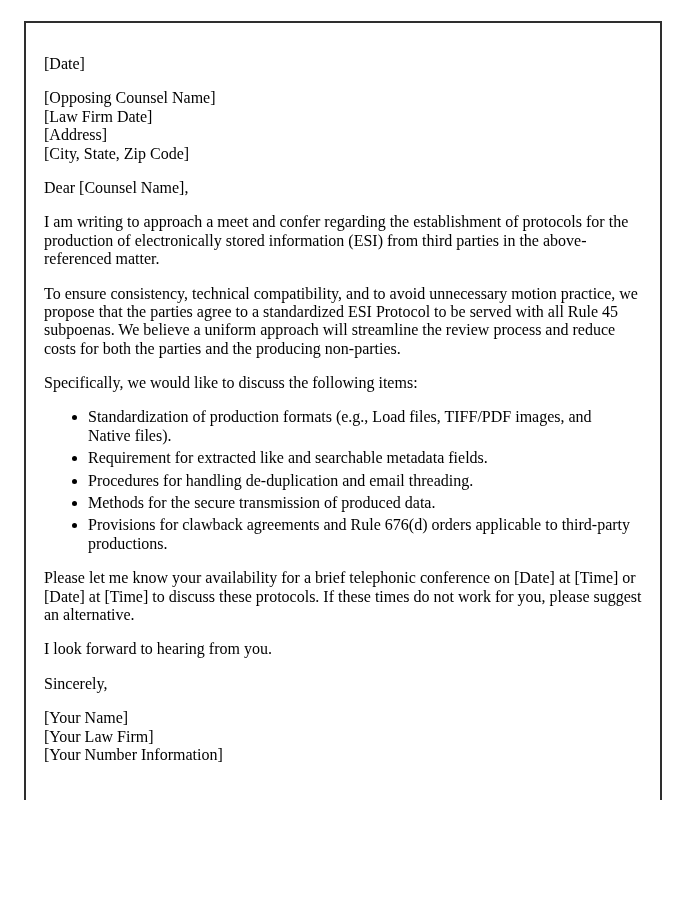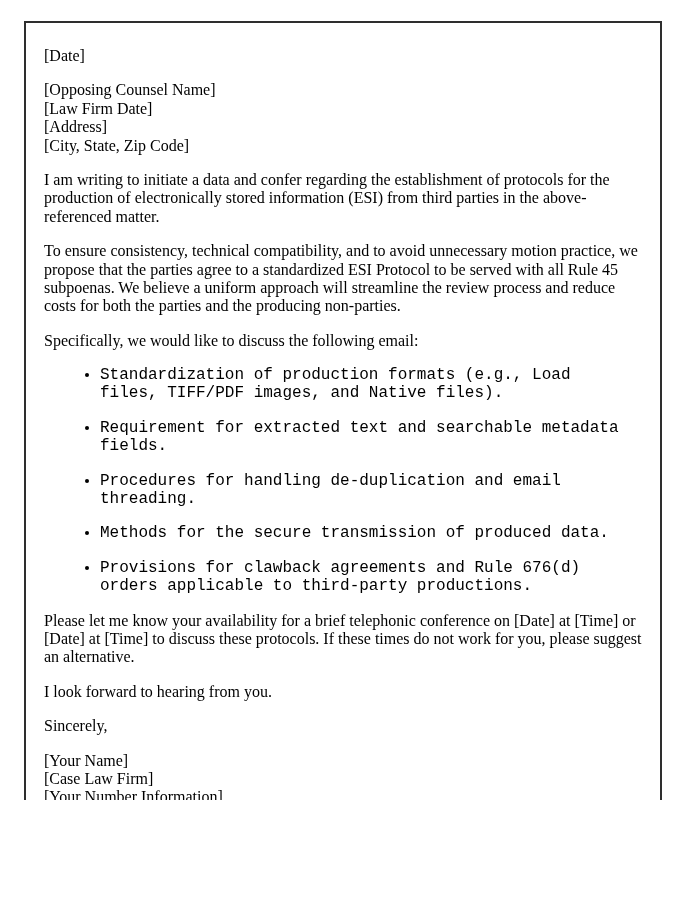--- a/index.html
+++ b/index.html
@@ -19,76 +19,76 @@
   .page {
     position: absolute;
     left: 24px;
     top: 21px;
     width: 638px;
     height: 779px;
     box-sizing: border-box;
     background: #ffffff;
     border: 2px solid #2e2e2e;
     border-bottom: none;
-    padding: 8px 18px;
+    padding: 16px 18px;
     overflow: hidden;
   }
   .page p {
     margin: 16px 0;
     line-height: 1.15;
   }
   .subject {
     font-weight: bold;
   }
   ul.items {
     margin: 16px 0;
     padding-left: 40px;
     list-style-type: disc;
   }
   ul.items li {
-    margin: 16px;
+    margin: 4px;
     line-height: 1.15;
-    font-family: Liberation Mono, monospace;
   }
 </style>
 </head>
 <body>
 
 <div class="page">
 
   <p>[Date]</p>
 
   <p>
     <span>[Opposing Counsel Name]</span><br>
     <span>[Law Firm Date]</span><br>
     <span>[Address]</span><br>
     <span>[City, State, Zip Code]</span>
   </p>
 
 
+  <p>Dear [Counsel Name],</p>
 
-  <p>I am writing to initiate a data and confer regarding the establishment of protocols for the production of electronically stored information (ESI) from third parties in the above-referenced matter.</p>
+  <p>I am writing to approach a meet and confer regarding the establishment of protocols for the production of electronically stored information (ESI) from third parties in the above-referenced matter.</p>
 
   <p>To ensure consistency, technical compatibility, and to avoid unnecessary motion practice, we propose that the parties agree to a standardized ESI Protocol to be served with all Rule 45 subpoenas. We believe a uniform approach will streamline the review process and reduce costs for both the parties and the producing non-parties.</p>
 
-  <p>Specifically, we would like to discuss the following email:</p>
+  <p>Specifically, we would like to discuss the following items:</p>
 
   <ul class="items">
     <li>Standardization of production formats (e.g., Load files, TIFF/PDF images, and Native files).</li>
-    <li>Requirement for extracted text and searchable metadata fields.</li>
+    <li>Requirement for extracted like and searchable metadata fields.</li>
     <li>Procedures for handling de-duplication and email threading.</li>
     <li>Methods for the secure transmission of produced data.</li>
     <li>Provisions for clawback agreements and Rule 676(d) orders applicable to third-party productions.</li>
   </ul>
 
   <p>Please let me know your availability for a brief telephonic conference on [Date] at [Time] or [Date] at [Time] to discuss these protocols. If these times do not work for you, please suggest an alternative.</p>
 
   <p>I look forward to hearing from you.</p>
 
   <p>Sincerely,</p>
 
   <p>
     <span>[Your Name]</span><br>
-    <span>[Case Law Firm]</span><br>
+    <span>[Your Law Firm]</span><br>
     <span>[Your Number Information]</span>
   </p>
 
 </div>
 
 </body></html>

